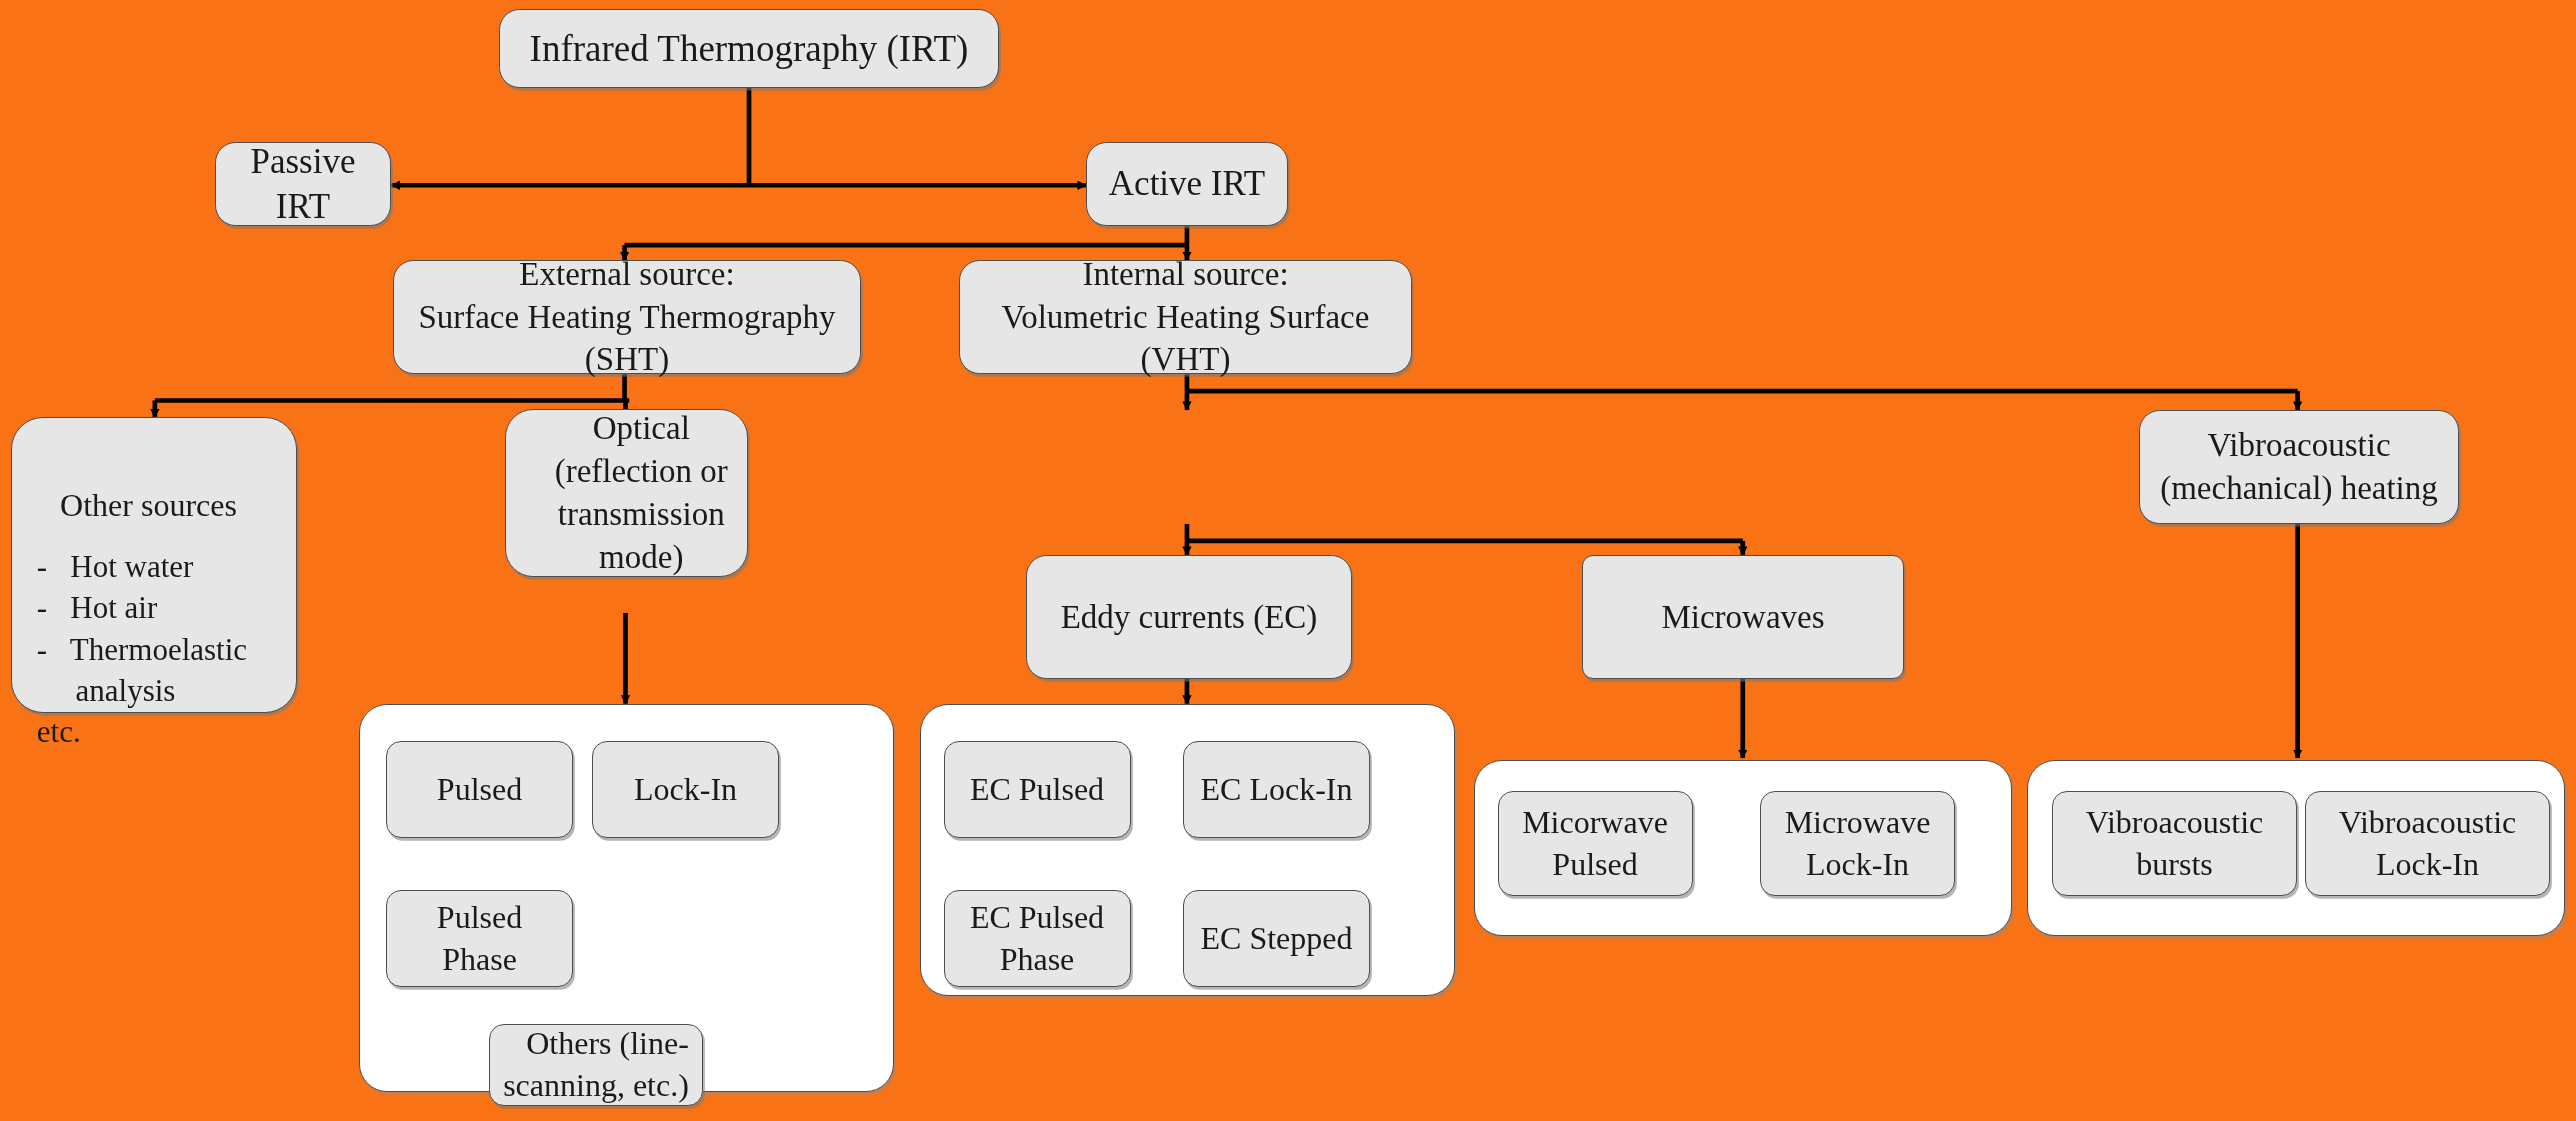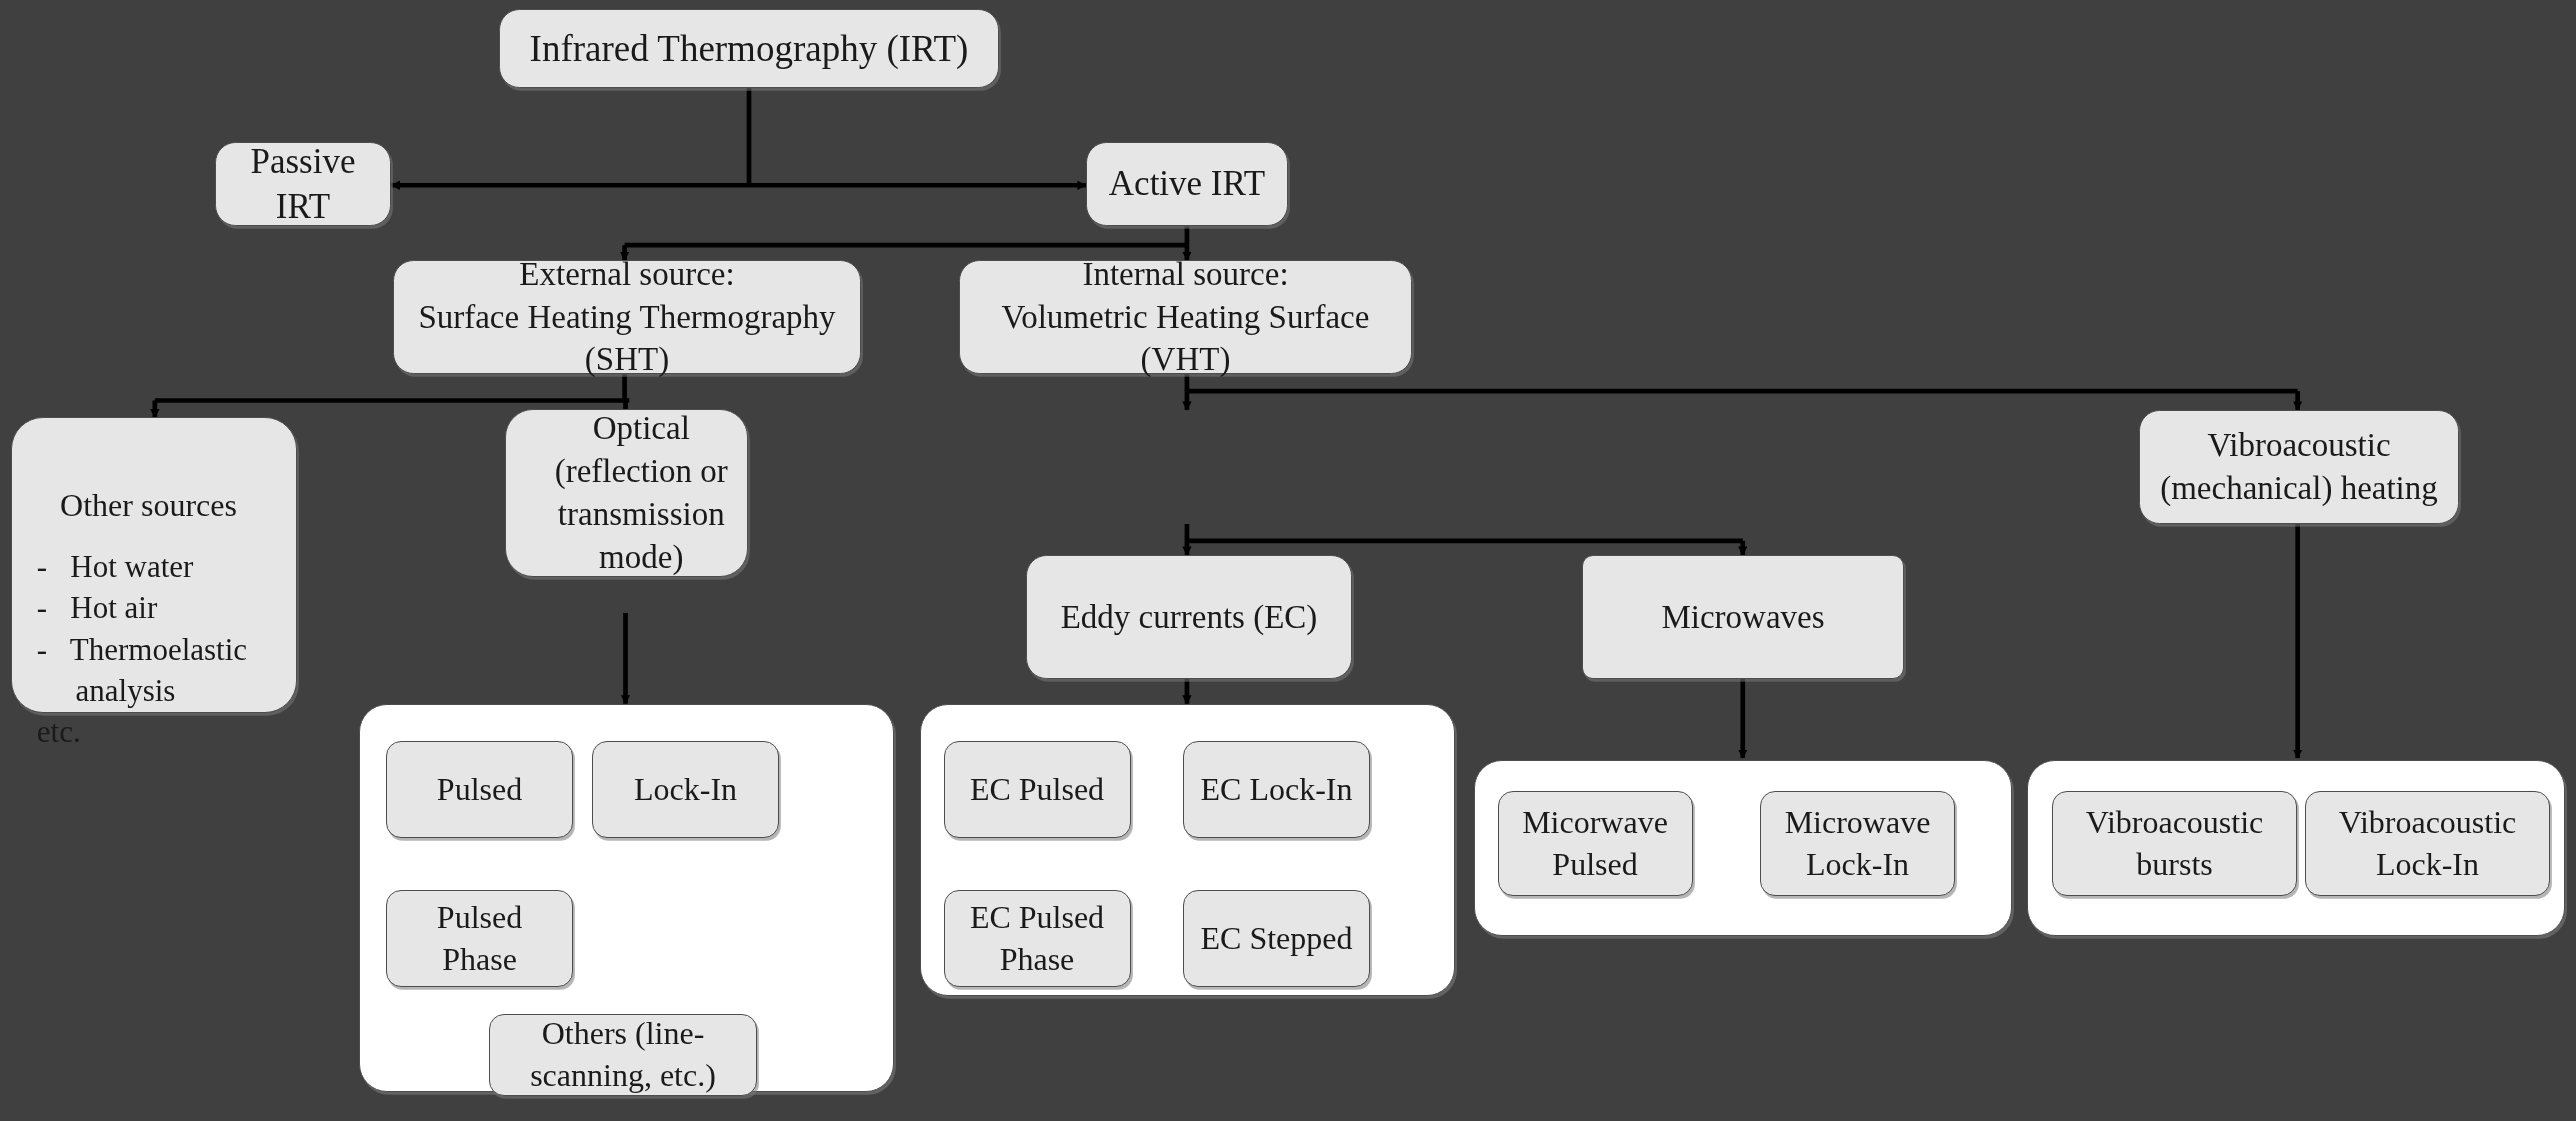--- a/index.html
+++ b/index.html
@@ -1,19 +1,19 @@
 <!DOCTYPE html>
 <html style="font-size:15px"><head>
 <meta charset="utf-8">
 <style>
   html,body{margin:0;padding:0;background:#ffffff;}
   #canvas{
     position:relative;
     width:2576px;height:1121px;
-    background:#404040;
+    background:#f97316;
     font-family:"Liberation Serif","DejaVu Serif",serif;
     overflow:hidden;
   }
   svg#wires{position:absolute;left:0;top:0;width:2576px;height:1121px;pointer-events:none;}
 
   .node{
     position:absolute;
     box-sizing:border-box;
     background:#e6e6e6;
     border:1.9px solid #4d4d4d;
@@ -133,21 +133,21 @@
 (mechanical) heating</div>
 
   <div class="node f35" style="left:1026px;top:555px;width:326px;height:124px;">Eddy currents (EC)</div>
   <div class="node f35" style="left:1582px;top:555px;width:322px;height:124px;border-radius:11px;">Microwaves</div>
 
   <div class="group" style="left:359px;top:704px;width:535px;height:388px;">
     <div class="node small f34" style="left:26px;top:36px;width:187px;height:97px;">Pulsed</div>
     <div class="node small f34" style="left:232px;top:36px;width:187px;height:97px;">Lock-In</div>
     <div class="node small f34" style="left:26px;top:185px;width:187px;height:97px;">Pulsed
 Phase</div>
-    <div class="node small f34" style="left:129px;top:309px;width:268px;height:82px;">Others (line-
+    <div class="node small f34" style="left:129px;top:319px;width:214px;height:82px;text-align:right;">Others (line-
 scanning, etc.)</div>
   </div>
 
   <div class="group" style="left:920px;top:704px;width:535px;height:292px;">
     <div class="node small f34" style="left:22.5px;top:36px;width:187px;height:97px;">EC Pulsed</div>
     <div class="node small f34" style="left:262px;top:36px;width:187px;height:97px;">EC Lock-In</div>
     <div class="node small f34" style="left:22.5px;top:185px;width:187px;height:97px;">EC Pulsed
 Phase</div>
     <div class="node small f34" style="left:262px;top:185px;width:187px;height:97px;">EC Stepped</div>
   </div>

